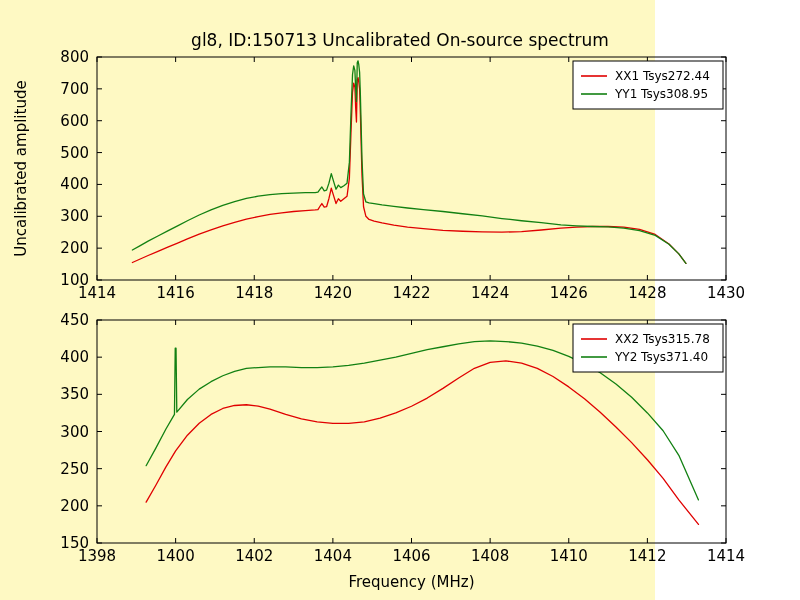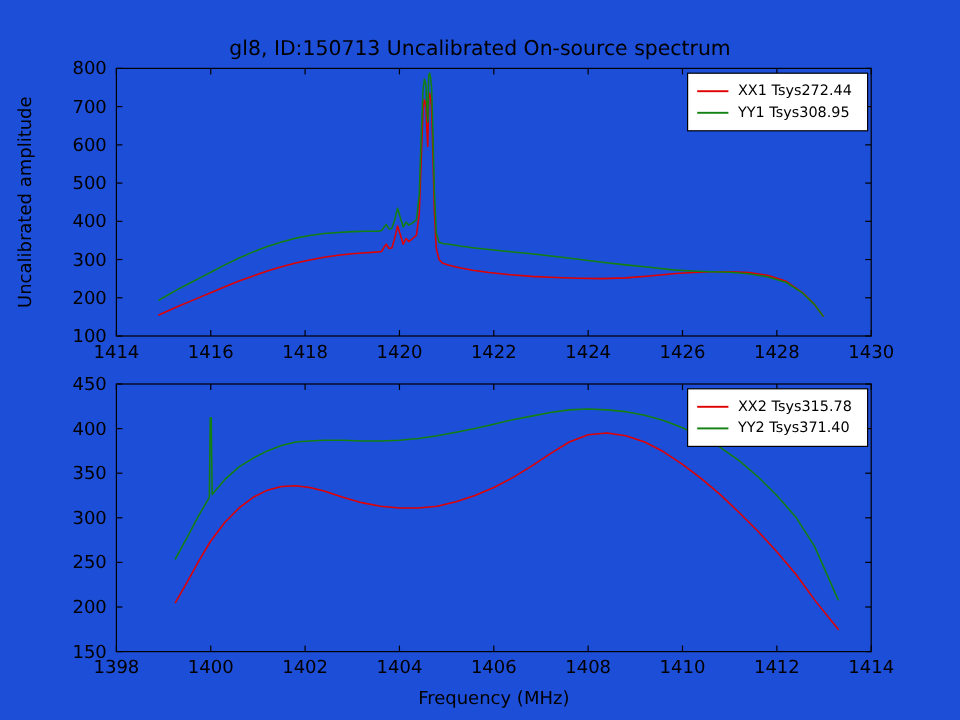--- a/index.html
+++ b/index.html
@@ -8,23 +8,23 @@
     background: #ffffff;
   }
   body {
     width: 800px;
     height: 600px;
     font-family: "DejaVu Sans", sans-serif;
     overflow: hidden;
   }
   #figure {
     position: relative;
-    width: 800px;
+    width: 655px;
     height: 600px;
-    background: #1d4ed8;
+    background: #fef9c3;
   }
   svg { display: block; }
   .axis-frame {
     fill: none;
     stroke: #000000;
     stroke-width: 1;
   }
   .tick-line {
     stroke: #000000;
     stroke-width: 1;

